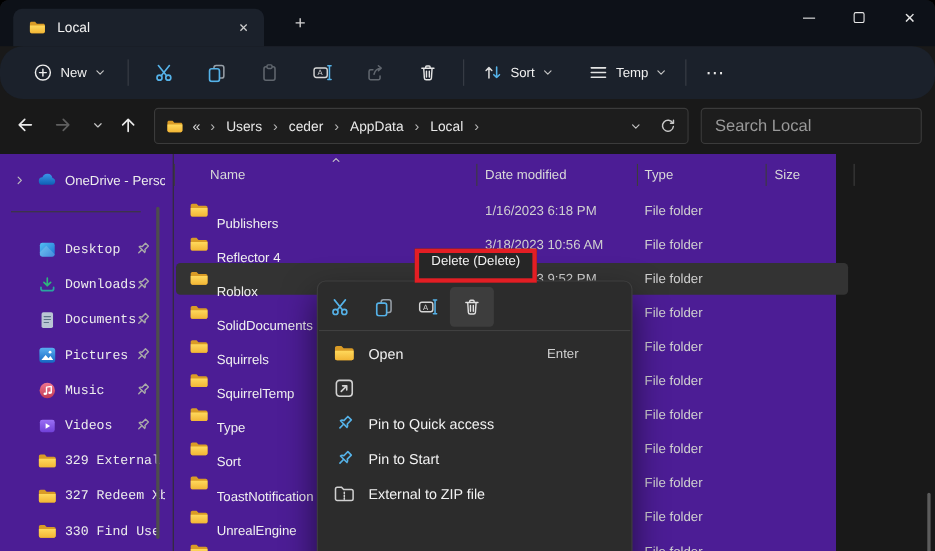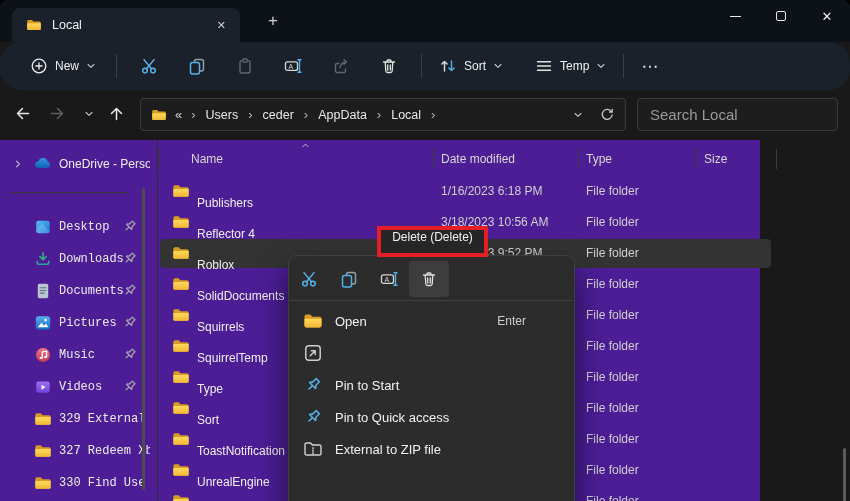--- a/index.html
+++ b/index.html
@@ -687,27 +687,27 @@
       </div>
       <div class="ctx-item">
         <svg class="mi" style="color:#d0d0d0">
             <use href="#i-newtab"></use>
           </svg>
       </div>
       <div class="ctx-item">
         <svg class="mi" style="color:#55b2e8">
             <use href="#i-pin"></use>
           </svg>
-        <span class="ctx-label">Pin to Start</span>
+        <span class="ctx-label">Pin to Quick access</span>
       </div>
       <div class="ctx-item">
         <svg class="mi" style="color:#55b2e8">
             <use href="#i-pin"></use>
           </svg>
-        <span class="ctx-label">Pin to Quick access</span>
+        <span class="ctx-label">Pin to Start</span>
       </div>
       <div class="ctx-item">
         <svg class="mi" style="color:#d0d0d0">
             <use href="#i-zip"></use>
           </svg>
         <span class="ctx-label">External to ZIP file</span>
       </div>
     </div>
   </div>
 

